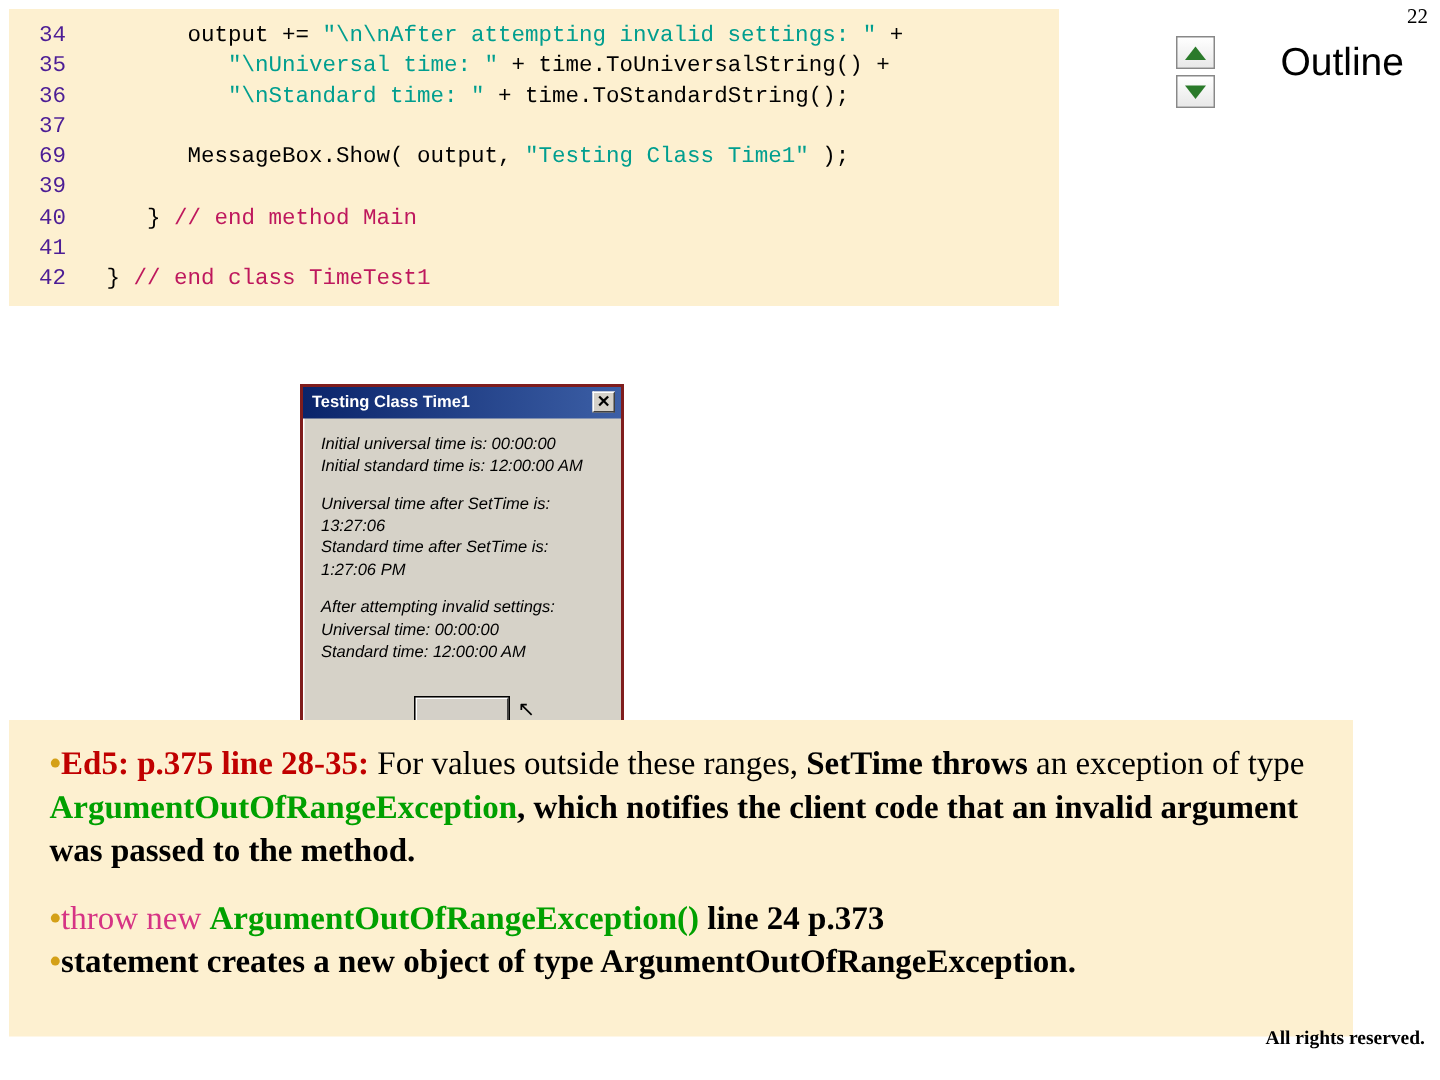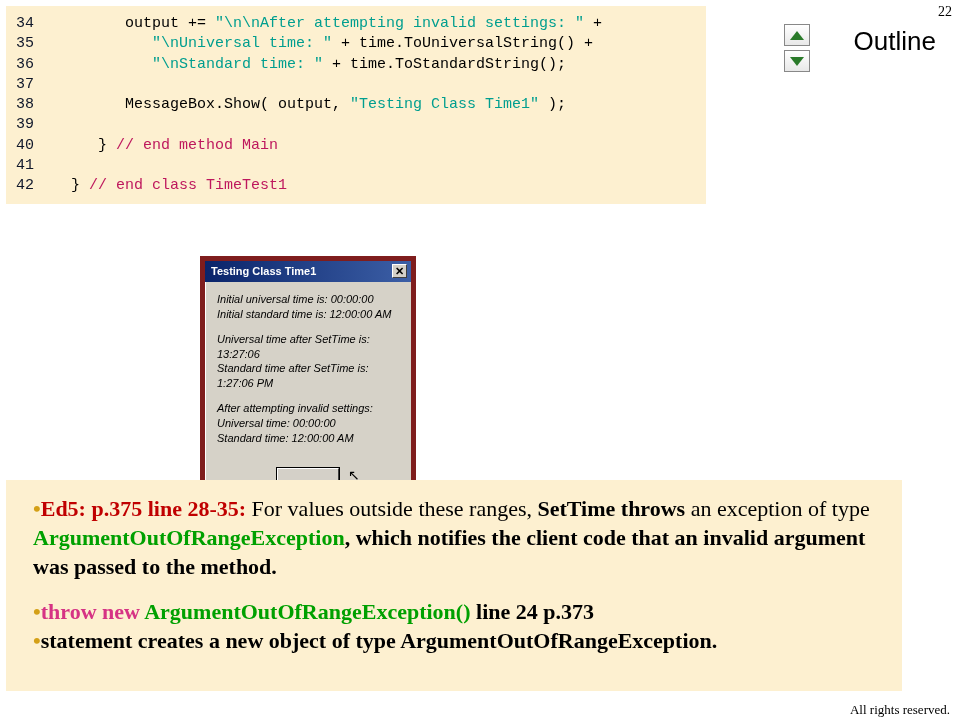--- a/index.html
+++ b/index.html
@@ -15,21 +15,21 @@
     background: #fdf0d0;
     padding: 8px 10px;
     font-family: "Courier New", monospace;
     font-size: 15px;
     line-height: 1.35;
     white-space: pre;
     width: 700px;
     margin-left: 6px;
     margin-top: 6px;
   }
-  .ln { color: #0f172a; display: inline-block; width: 28px; }
+  .ln { color: #4c1d95; display: inline-block; width: 28px; text-align: right; }
   .kw-str { color: #009e8f; }
   .kw-comment { color: #be185d; }
   .page-num {
     position: absolute;
     top: 4px;
     right: 8px;
     font-size: 14px;
   }
   .outline {
     position: absolute;
@@ -57,21 +57,21 @@
   }
   .arrow-up, .arrow-down { width:0;height:0;border-left:7px solid transparent;border-right:7px solid transparent; }
   .arrow-up { border-bottom: 9px solid #2a7a2a; }
   .arrow-down { border-top: 9px solid #2a7a2a; }
 
   .msg-window {
     position: absolute;
     top: 256px;
     left: 200px;
     width: 216px;
-    border: 5px solid #7f1d1d;
+    border: 2px solid #7f1d1d;
     background: #d6d2c8;
     font-family: Tahoma, Arial, sans-serif;
     box-shadow: 1px 1px 0 #fff inset;
   }
   .titlebar {
     background: linear-gradient(90deg,#0a246a 0%,#3c5fa6 100%);
     color:#fff;
     padding:3px 4px 4px 6px;
     font-size:11px;
     font-weight:bold;
@@ -125,28 +125,29 @@
     width:896px;
     background:#fdf0d0;
     padding:14px 27px 20px;
     font-size:22px;
     line-height:1.32;
   }
   .notes p { margin-bottom: 16px; }
   .bullet { color:#d4a017; font-weight:bold; }
   .red { color:#c00000; font-weight:bold; }
   .green { color:#00a000; font-weight:bold; }
-  .pink { color:#d63384; font-weight:bold; }
+  .pink { color:#d63384; font-weight:normal; }
   .bold { font-weight:bold; }
 
   .footer {
     position:absolute;
-    bottom:2px;
+    bottom:20px;
     right:10px;
     font-size:13px;
+    font-weight:bold;
   }
 </style>
 </head>
 <body>
 
 <div class="page-num">22</div>
 
 <div class="nav-arrows">
   <div class="arrow-btn">
       <div class="arrow-up"></div>
@@ -155,21 +156,21 @@
       <div class="arrow-down"></div>
     </div>
 </div>
 
 <div class="outline">Outline</div>
 
 <div class="code-block"><span class="ln">34</span><span>         output += </span><span class="kw-str">"\n\nAfter attempting invalid settings: "</span><span> +</span>
 <span class="ln">35</span><span>            </span><span class="kw-str">"\nUniversal time: "</span><span> + time.ToUniversalString() +</span>
 <span class="ln">36</span><span>            </span><span class="kw-str">"\nStandard time: "</span><span> + time.ToStandardString();</span>
 <span class="ln">37</span><span></span>
-<span class="ln">38</span><span>         MessageBox.Show( output, </span><span class="kw-str">"Testing Class Time1"</span><span> );</span>
+<span class="ln">69</span><span>         MessageBox.Show( output, </span><span class="kw-str">"Testing Class Time1"</span><span> );</span>
 <span class="ln">39</span><span></span>
 <span class="ln">40</span><span>      } </span><span class="kw-comment">// end method Main</span>
 <span class="ln">41</span><span></span>
 <span class="ln">42</span><span>   } </span><span class="kw-comment">// end class TimeTest1</span></div>
 
 <div class="msg-window">
   <div class="titlebar">
     <span>Testing Class Time1</span>
     <span class="close-x">✕</span>
   </div>

